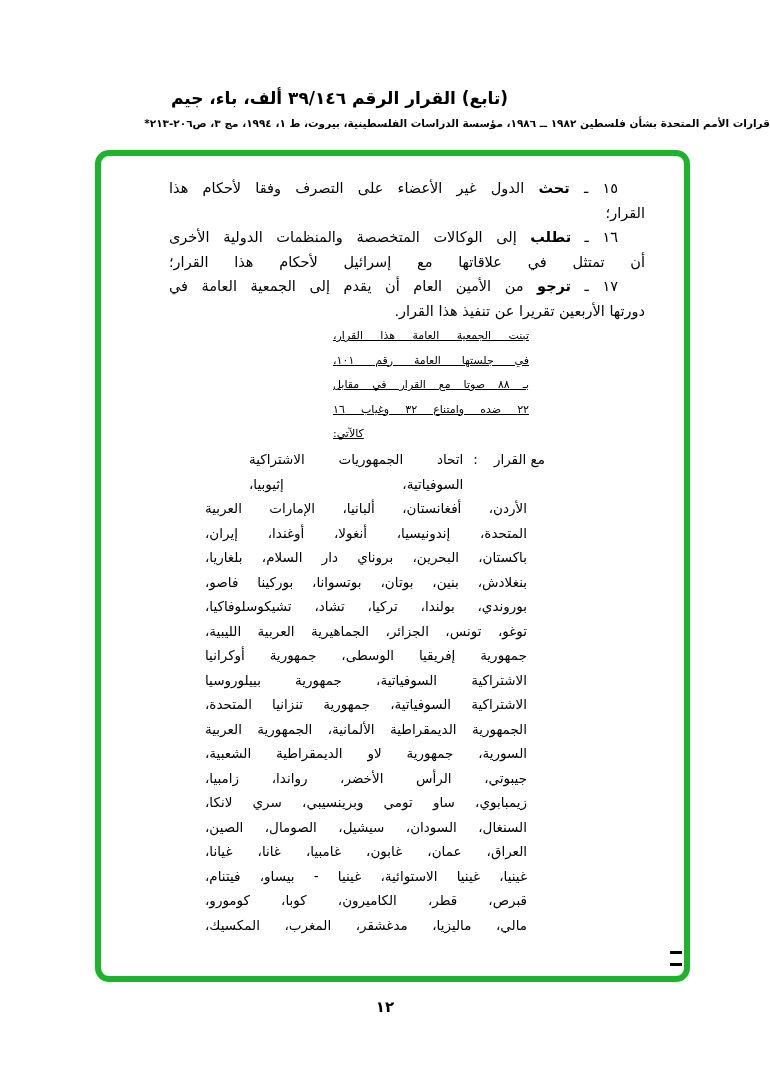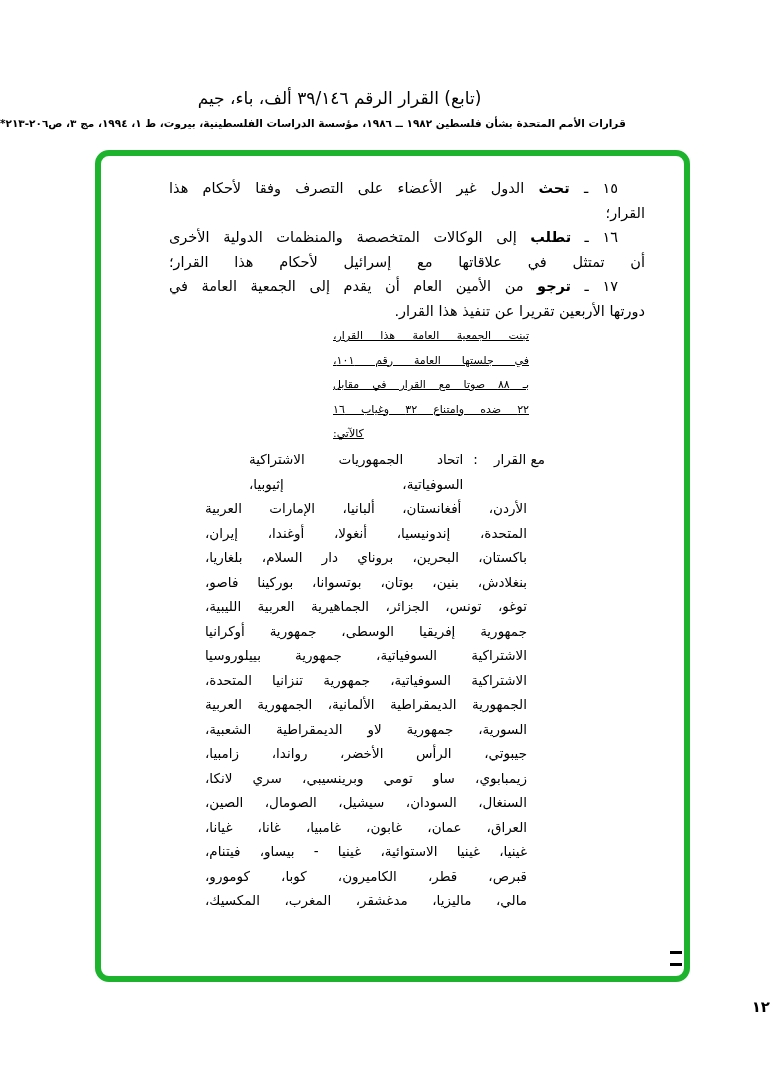--- a/index.html
+++ b/index.html
@@ -2,24 +2,24 @@
 <html lang="ar"><head>
 <meta charset="utf-8">
 <style>
   html,body{margin:0;padding:0;}
   body{
     width:770px;height:1086px;position:relative;background:#ffffff;
     font-family:"DejaVu Sans",sans-serif;color:#000;overflow:hidden;
   }
   .hdr-title{
     position:absolute;top:88px;left:0;width:679px;text-align:center;
-    direction:rtl;font-size:17px;font-weight:normal;letter-spacing:0;
+    direction:rtl;font-size:17px;font-weight:bold;letter-spacing:0;
   }
   .hdr-src{
-    position:absolute;top:117px;left:0;width:770px;text-align:left;
+    position:absolute;top:117px;left:0;width:770px;text-align:right;
     direction:rtl;font-size:10.5px;font-weight:bold;
   }
   .frame{
     position:absolute;left:95px;top:150px;width:583px;height:820px;
     border:6px solid #1db32d;border-radius:14px;
   }
   
   .paras{
     position:absolute;top:20px;right:39px;width:476px;direction:rtl;
     font-size:14.5px;line-height:24.5px;
@@ -44,21 +44,21 @@
   .vlabel{white-space:nowrap;margin-left:16px;}
   .vcolon{margin-left:10px;}
   .vfirst{flex:1;text-align:justify;text-align-last:justify;margin-left:44px;}
   .vline{margin-right:18px;text-align:justify;text-align-last:justify;}
   
   .eqmark{
     position:absolute;left:569px;top:795px;width:12px;height:9px;
     border-top:3px solid #000;border-bottom:3px solid #000;
   }
   .pagenum{
-    position:absolute;top:998px;left:0;width:770px;text-align:right;
+    position:absolute;top:998px;left:0;width:770px;text-align:center;
     font-size:15px;font-weight:bold;direction:rtl;
   }
 </style>
 </head>
 <body style="color: rgb(0, 0, 0);">
 
 <div class="hdr-title">(تابع) القرار الرقم ٣٩/١٤٦ ألف، باء، جيم</div>
 <div class="hdr-src">قرارات الأمم المتحدة بشأن فلسطين ١٩٨٢ ــ ١٩٨٦، مؤسسة الدراسات الفلسطينية، بيروت، ط ١، ١٩٩٤، مج ٣، ص٢٠٦-٢١٣*</div>
 
 <div class="frame" style="border-color: rgb(29, 179, 45);">
@@ -80,20 +80,21 @@
   <div class="vlist">
     <div class="vrow">
       <span class="vlabel">مع القرار</span>
       <span class="vcolon">:</span>
       <div class="vfirst">اتحاد الجمهوريات الاشتراكية السوفياتية، إثيوبيا،</div>
     </div>
   <div class="vline">الأردن، أفغانستان، ألبانيا، الإمارات العربية</div>
       <div class="vline">المتحدة، إندونيسيا، أنغولا، أوغندا، إيران،</div>
       <div class="vline">باكستان، البحرين، بروناي دار السلام، بلغاريا،</div>
       <div class="vline">بنغلادش، بنين، بوتان، بوتسوانا، بوركينا فاصو،</div>
+      <div class="vline">بوروندي، بولندا، تركيا، تشاد، تشيكوسلوفاكيا،</div>
       <div class="vline">توغو، تونس، الجزائر، الجماهيرية العربية الليبية،</div>
       <div class="vline">جمهورية إفريقيا الوسطى، جمهورية أوكرانيا</div>
       <div class="vline">الاشتراكية السوفياتية، جمهورية بييلوروسيا</div>
       <div class="vline">الاشتراكية السوفياتية، جمهورية تنزانيا المتحدة،</div>
       <div class="vline">الجمهورية الديمقراطية الألمانية، الجمهورية العربية</div>
       <div class="vline">السورية، جمهورية لاو الديمقراطية الشعبية،</div>
       <div class="vline">جيبوتي، الرأس الأخضر، رواندا، زامبيا،</div>
       <div class="vline">زيمبابوي، ساو تومي وبرينسيبي، سري لانكا،</div>
       <div class="vline">السنغال، السودان، سيشيل، الصومال، الصين،</div>
       <div class="vline">العراق، عمان، غابون، غامبيا، غانا، غيانا،</div>

